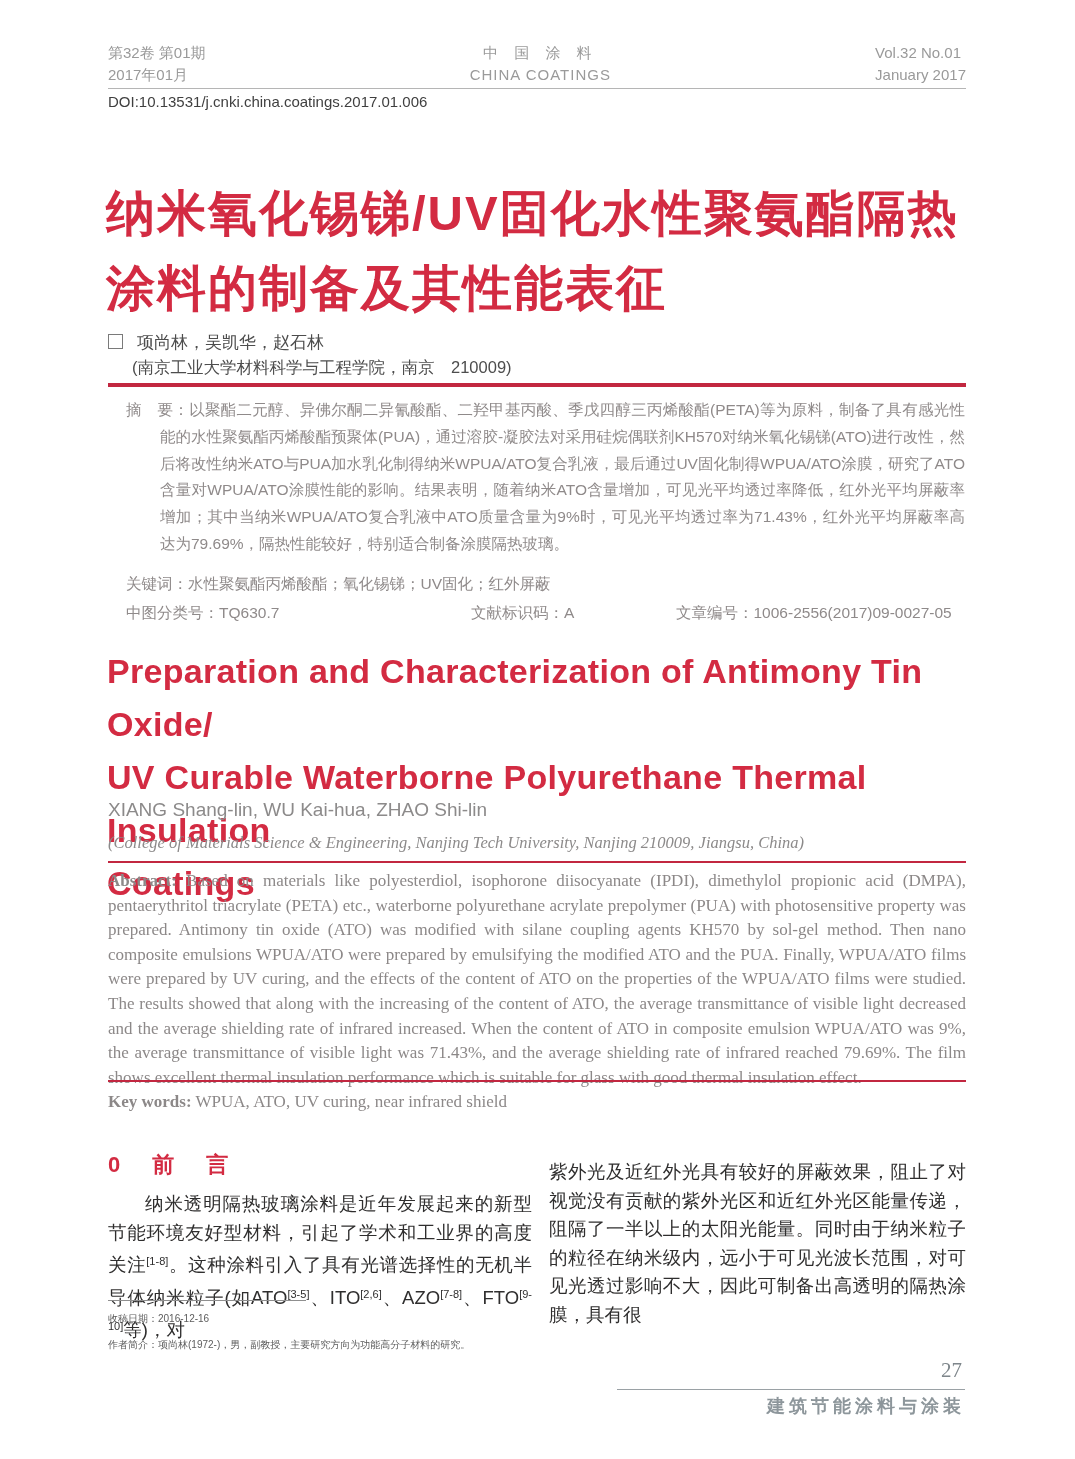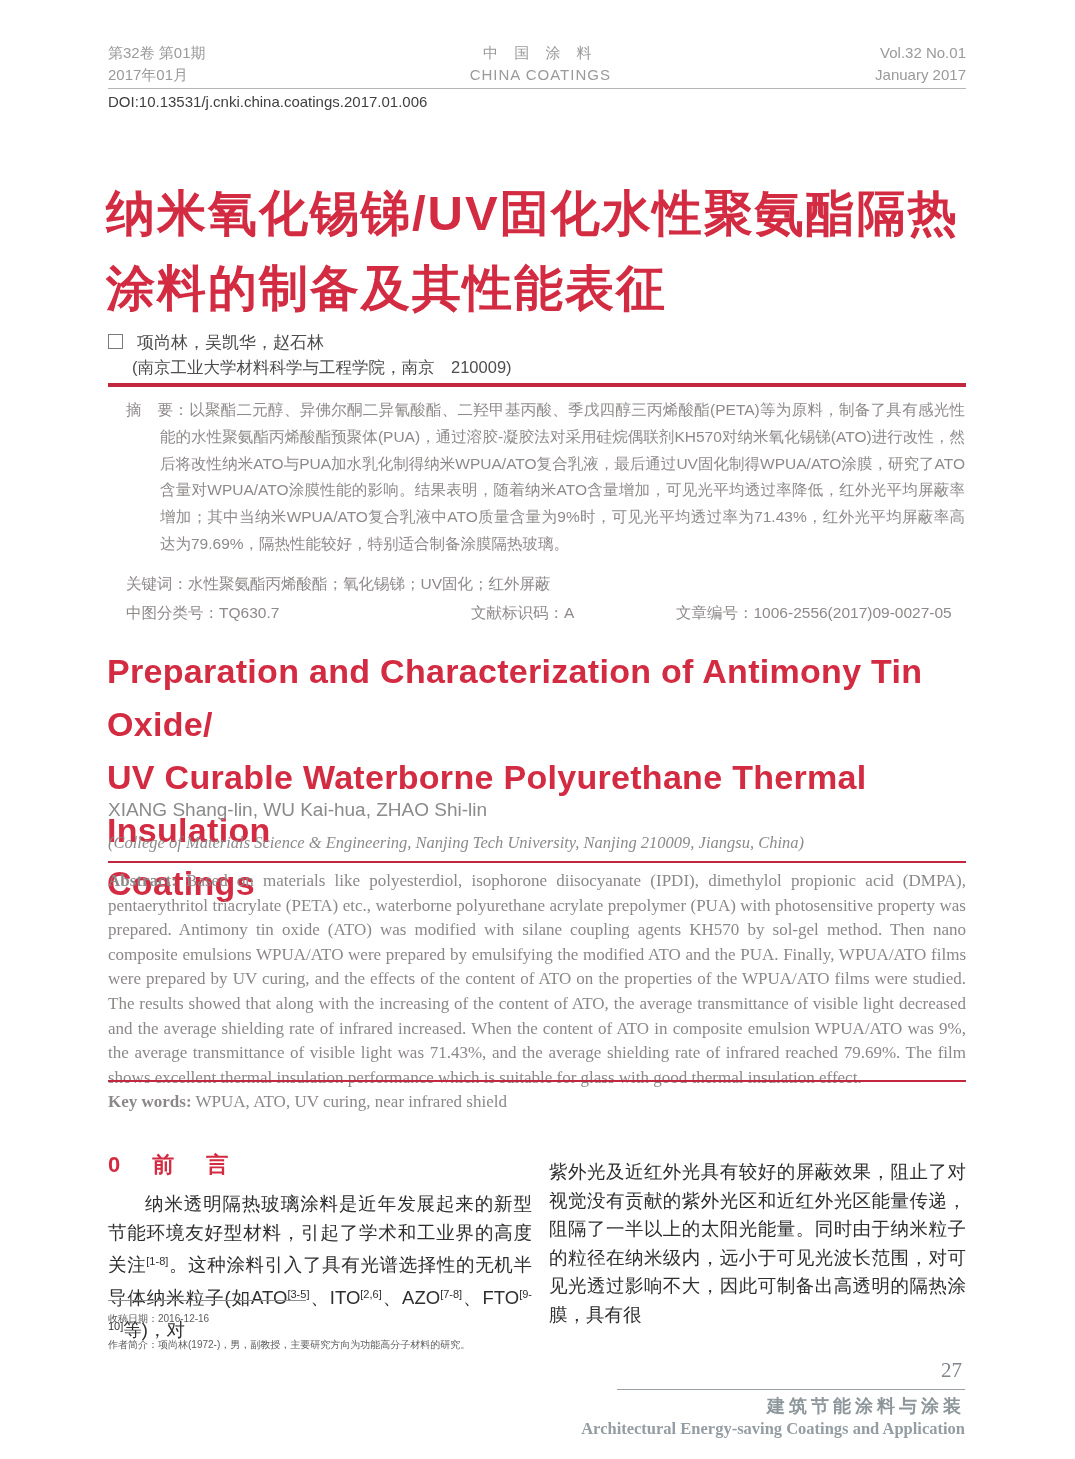--- a/index.html
+++ b/index.html
@@ -5,21 +5,21 @@
   html,body{margin:0;padding:0;background:#ffffff;}
   .page{position:relative;width:1075px;height:1459px;background:#ffffff;overflow:hidden;
         font-family:"Liberation Sans", sans-serif;}
   .abs{position:absolute;}
   .preline{white-space:pre-line;}
 
   
   .hdr{top:42px;left:108px;width:858px;display:flex;justify-content:space-between;
        color:#9a9a9a;font-size:15px;line-height:22px;}
   .hdr .c{text-align:center;letter-spacing:1px;}
-  .hdr .r{text-align:right;}
+  .hdr .r{text-align:left;}
   .hdr .cn-sp{letter-spacing:6px;}
   .hdr-rule{top:88px;left:108px;width:858px;height:1px;background:#b5b5b5;}
   .doi{top:93px;left:108px;color:#3f3f3f;font-size:15px;}
 
   
   .title-cn{top:176px;left:106px;width:880px;color:#d32b42;font-size:49px;
             font-weight:900;line-height:75px;letter-spacing:2px;}
 
   
   .authors-cn{top:331px;left:108px;color:#4d4d4d;font-size:17px;}
@@ -135,15 +135,14 @@
 
   <div class="abs foot-rule"></div>
   <div class="abs footnote">
     <p><span>收稿日期：</span><span>2016-12-16</span></p>
     <p><span>作者简介：</span><span>项尚林(1972-)，男，副教授，主要研究方向为功能高分子材料的研究。</span></p>
   </div>
 
   <div class="abs pageno">27</div>
   <div class="abs footer-rule"></div>
   <div class="abs footer-cn">建筑节能涂料与涂装</div>
-  <div class="abs footer-en">Architectural Energy-saving Coatings and Application</div>
 
 </div>
 
 </body></html>

